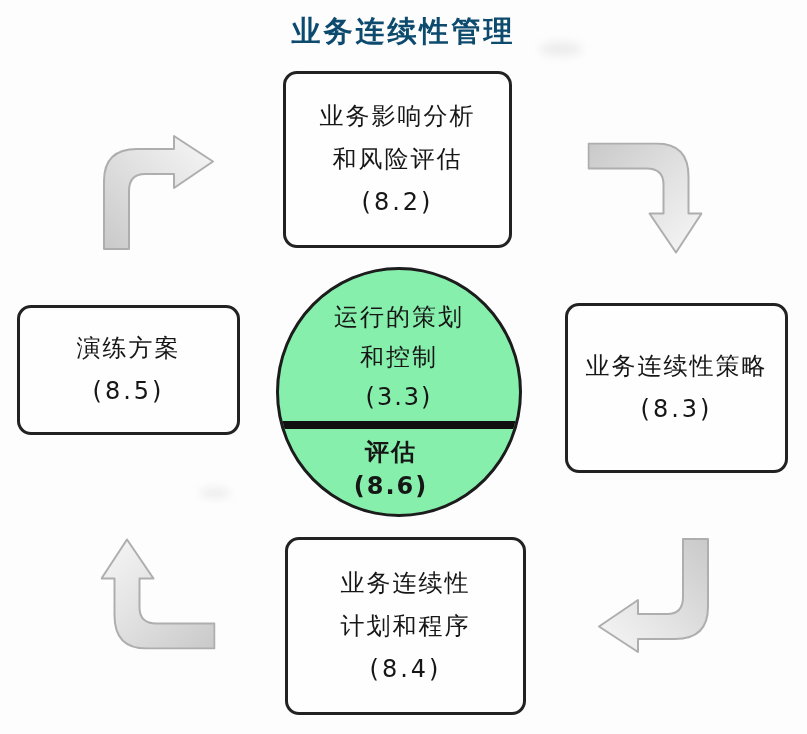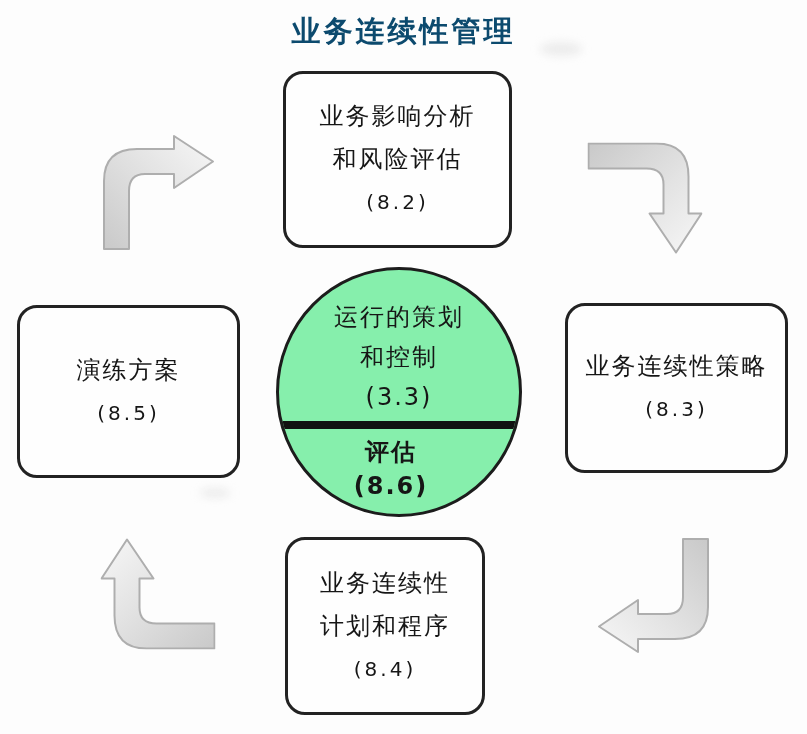--- a/index.html
+++ b/index.html
@@ -29,42 +29,42 @@
     font-size: 29px;
     font-weight: bold;
     letter-spacing: 3px;
     color: #0c4a6e;
   }
   .node {
     position: absolute;
     box-sizing: border-box;
     background: #fefefe;
     border: 3px solid #222222;
-    border-radius: 20px;
+    border-radius: 14px;
     display: flex;
     flex-direction: column;
     justify-content: center;
     align-items: center;
     text-align: center;
     color: #161616;
   }
   .node .line {
     font-size: 24px;
     line-height: 43px;
     letter-spacing: 2px;
     white-space: nowrap;
   }
   .node .num, .circle .num {
-    font-size: 20px;
+    font-size: 24px;
     letter-spacing: 3px;
   }
   .node-top    { left: 283px; top: 71px;  width: 229px; height: 177px; }
   .node-right  { left: 565px; top: 303px; width: 223px; height: 170px; align-items: center; }
-  .node-bottom { left: 285px; top: 537px; width: 200px; height: 178px; }
-  .node-left   { left: 17px;  top: 305px; width: 223px; height: 173px; }
+  .node-bottom { left: 285px; top: 537px; width: 241px; height: 178px; }
+  .node-left   { left: 17px;  top: 305px; width: 223px; height: 130px; }
   .circle {
     position: absolute;
     left: 276px;
     top: 267px;
     width: 246px;
     height: 250px;
     box-sizing: border-box;
     background: #86efac;
     border: 3px solid #1c1c1c;
     border-radius: 50%;

